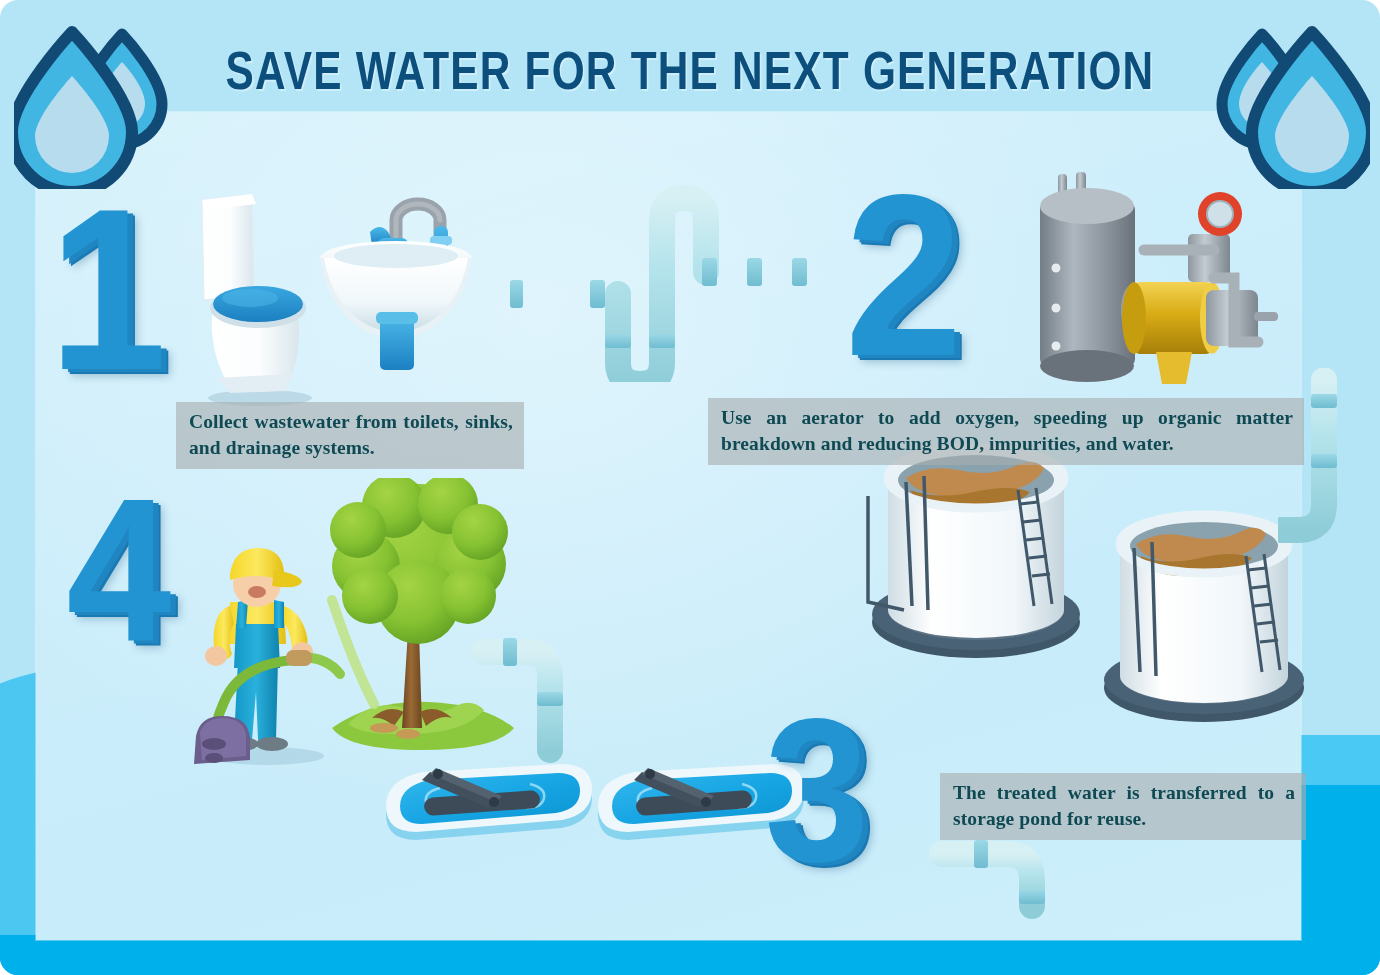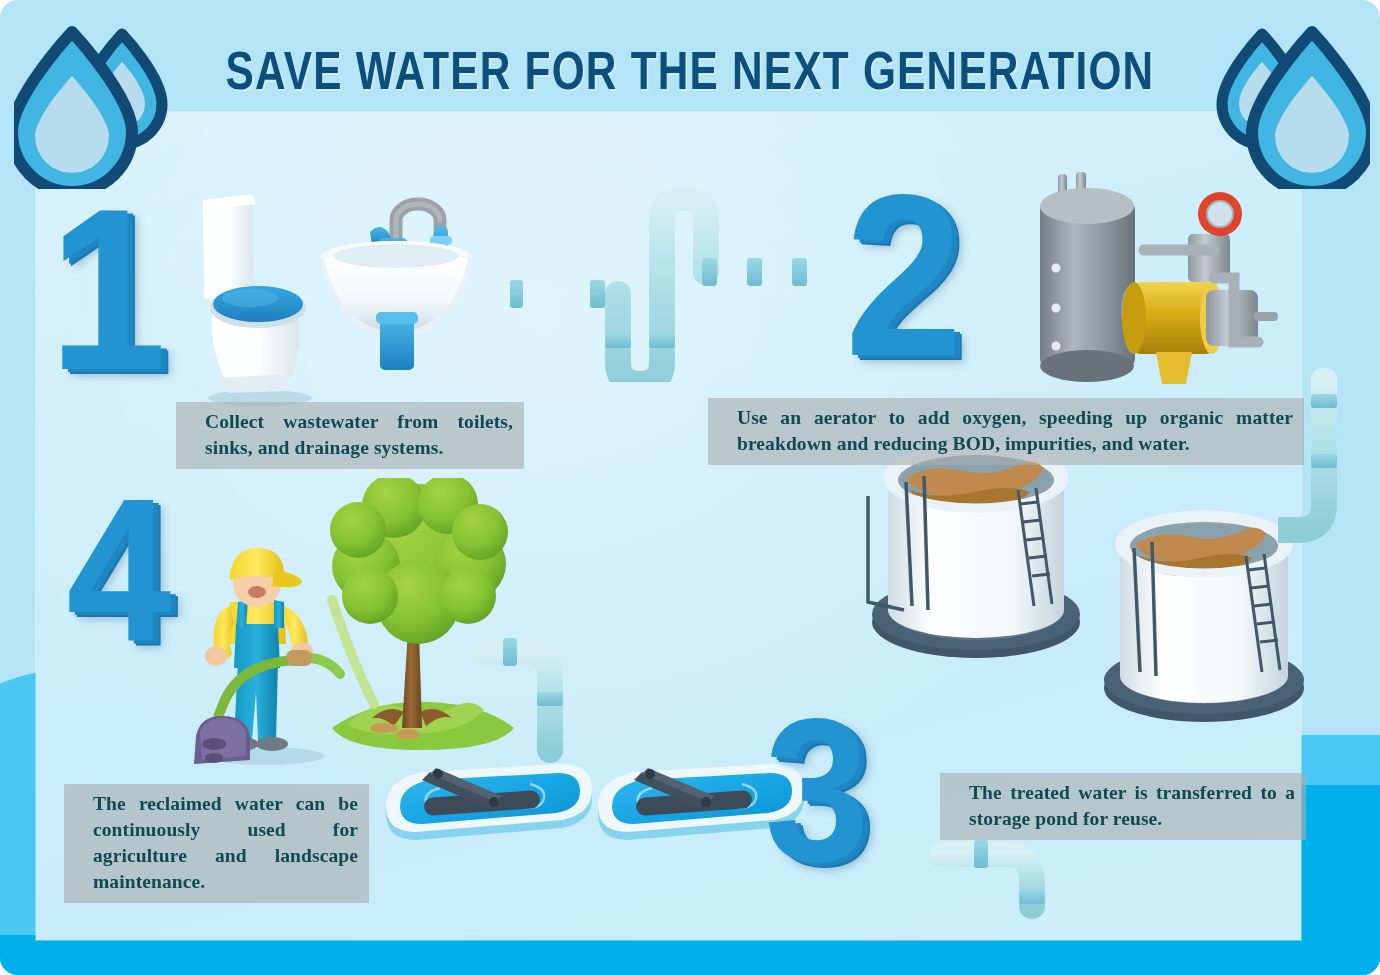--- a/index.html
+++ b/index.html
@@ -95,21 +95,21 @@
 
   
   .cap {
     position: absolute;
     background: rgba(168,175,176,.62);
     color: #0f4a54;
     font-family: "Liberation Serif", serif;
     font-weight: 700;
     font-size: 19.5px;
     line-height: 1.33;
-    padding: 7px 11px 8px 29px;
+    padding: 7px 11px 8px 13px;
     text-align: justify;
     text-justify: inter-word;
     letter-spacing: .1px;
   }
   .cap.c1 { left: 176px; top: 402px; width: 348px; }
   .cap.c2 { left: 708px; top: 398px; width: 596px; }
   .cap.c3 { left: 940px; top: 773px; width: 366px; }
   .cap.c4 { left: 64px;  top: 784px; width: 305px; }
 
   
@@ -488,15 +488,14 @@
   </svg>
 
   <div class="num n1">1</div>
   <div class="num n2">2</div>
   <div class="num n3">3</div>
   <div class="num n4">4</div>
 
   <div class="cap c1">Collect wastewater from toilets, sinks, and drainage systems.</div>
   <div class="cap c2">Use an aerator to add oxygen, speeding up organic matter breakdown and reducing BOD, impurities, and water.</div>
   <div class="cap c3">The treated water is transferred to a storage pond for reuse.</div>
-  <div class="cap c4">The reclaimed water can be continuously used for agriculture and landscape maintenance.</div>
 
 </div>
 
 </body></html>

